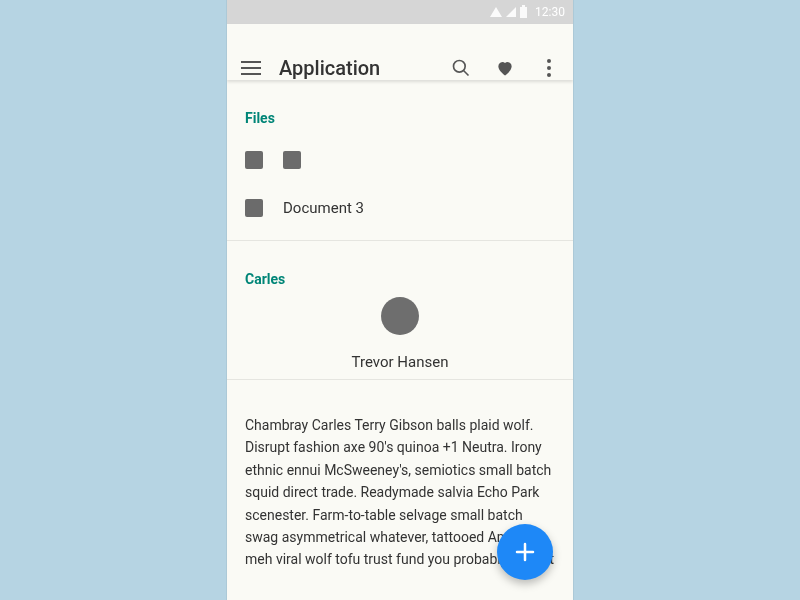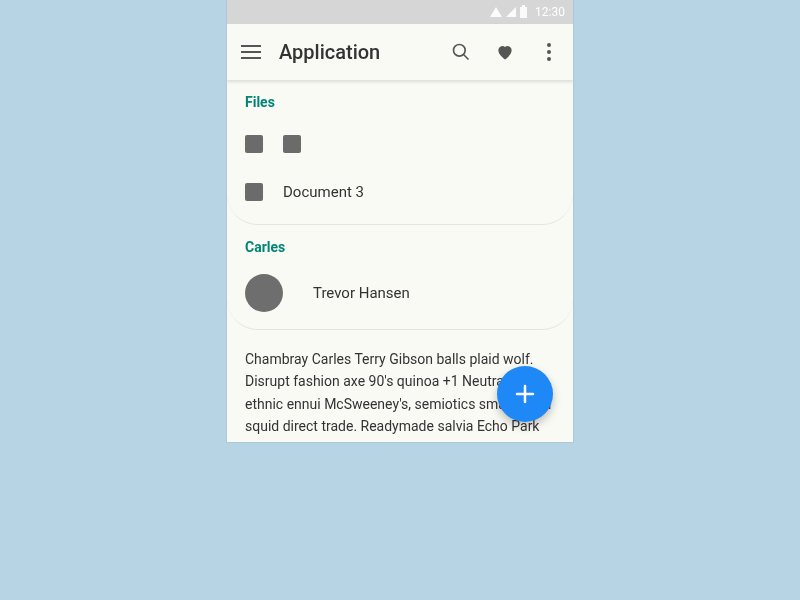--- a/index.html
+++ b/index.html
@@ -8,21 +8,21 @@
     font-family: Roboto, Arial, sans-serif;
     display: flex;
     justify-content: center;
     align-items: flex-start;
     width: 800px;
     height: 600px;
     overflow: hidden;
   }
   .phone {
     width: 346px;
-    height: 442px;
+    height: 600px;
     background: #fafaf5;
     position: relative;
     overflow: hidden;
     box-shadow: 0 0 0 1px rgba(0,0,0,0.05);
   }
   .statusbar {
     height: 24px;
     background: #d6d6d6;
     display: flex;
     justify-content: flex-end;
@@ -48,21 +48,21 @@
   }
   .batt {
     width: 7px; height: 11px; background: #fff; opacity:.9; position: relative;
   }
   .batt::before{content:"";position:absolute;top:-2px;left:2px;width:3px;height:2px;background:#fff;}
   .statusbar .time { font-weight: 400; margin-left: 4px; }
   .appbar {
     height: 56px;
     background: #fafaf5;
     display: flex;
-    align-items: center;
+    align-items: flex-end;
     padding: 0 12px;
     gap: 16px;
     box-shadow: 0 2px 3px rgba(0,0,0,0.12);
     position: relative;
     z-index: 2;
   }
   .menu-btn, .action-btn {
     width: 24px; height: 24px;
     display: flex; align-items: center; justify-content: center;
     cursor: pointer;
@@ -75,23 +75,22 @@
     flex: 0 0 auto;
   }
   .appbar-spacer { flex: 1; }
   .actions { display: flex; gap: 20px; align-items: center; }
   svg { display: block; }
   .content {
     height: calc(100% - 80px);
     overflow-y: hidden;
   }
   .section {
-    padding: 14px 18px 8px 18px;
+    padding: 30px 18px 8px 18px;
     border-bottom: 1px solid #e5e5e0;
-    border-radius: 31px;
   }
   .section-title {
     color: #008577;
     font-size: 14px;
     font-weight: 700;
     margin-bottom: 10px;
   }
   .row {
     display: flex;
     align-items: center;
@@ -107,21 +106,21 @@
     width: 18px; height: 18px; background:#6b6b6b; border-radius:2px;
   }
   .row-label {
     color: #333;
     font-size: 15px;
     flex: 1;
   }
   .avatar {
     width: 38px; height: 38px; border-radius: 50%; background: #6e6e6e;
   }
-  .owner-row { gap: 30px; min-height: 56px; }
+  .owner-row { gap: 18px; min-height: 56px; flex-direction: column; }
   .body-text {
     color: #333;
     font-size: 14px;
     line-height: 1.6;
     padding-top: 4px;
   }
   .fab {
     position: absolute;
     right: 20px;
     bottom: 20px;

